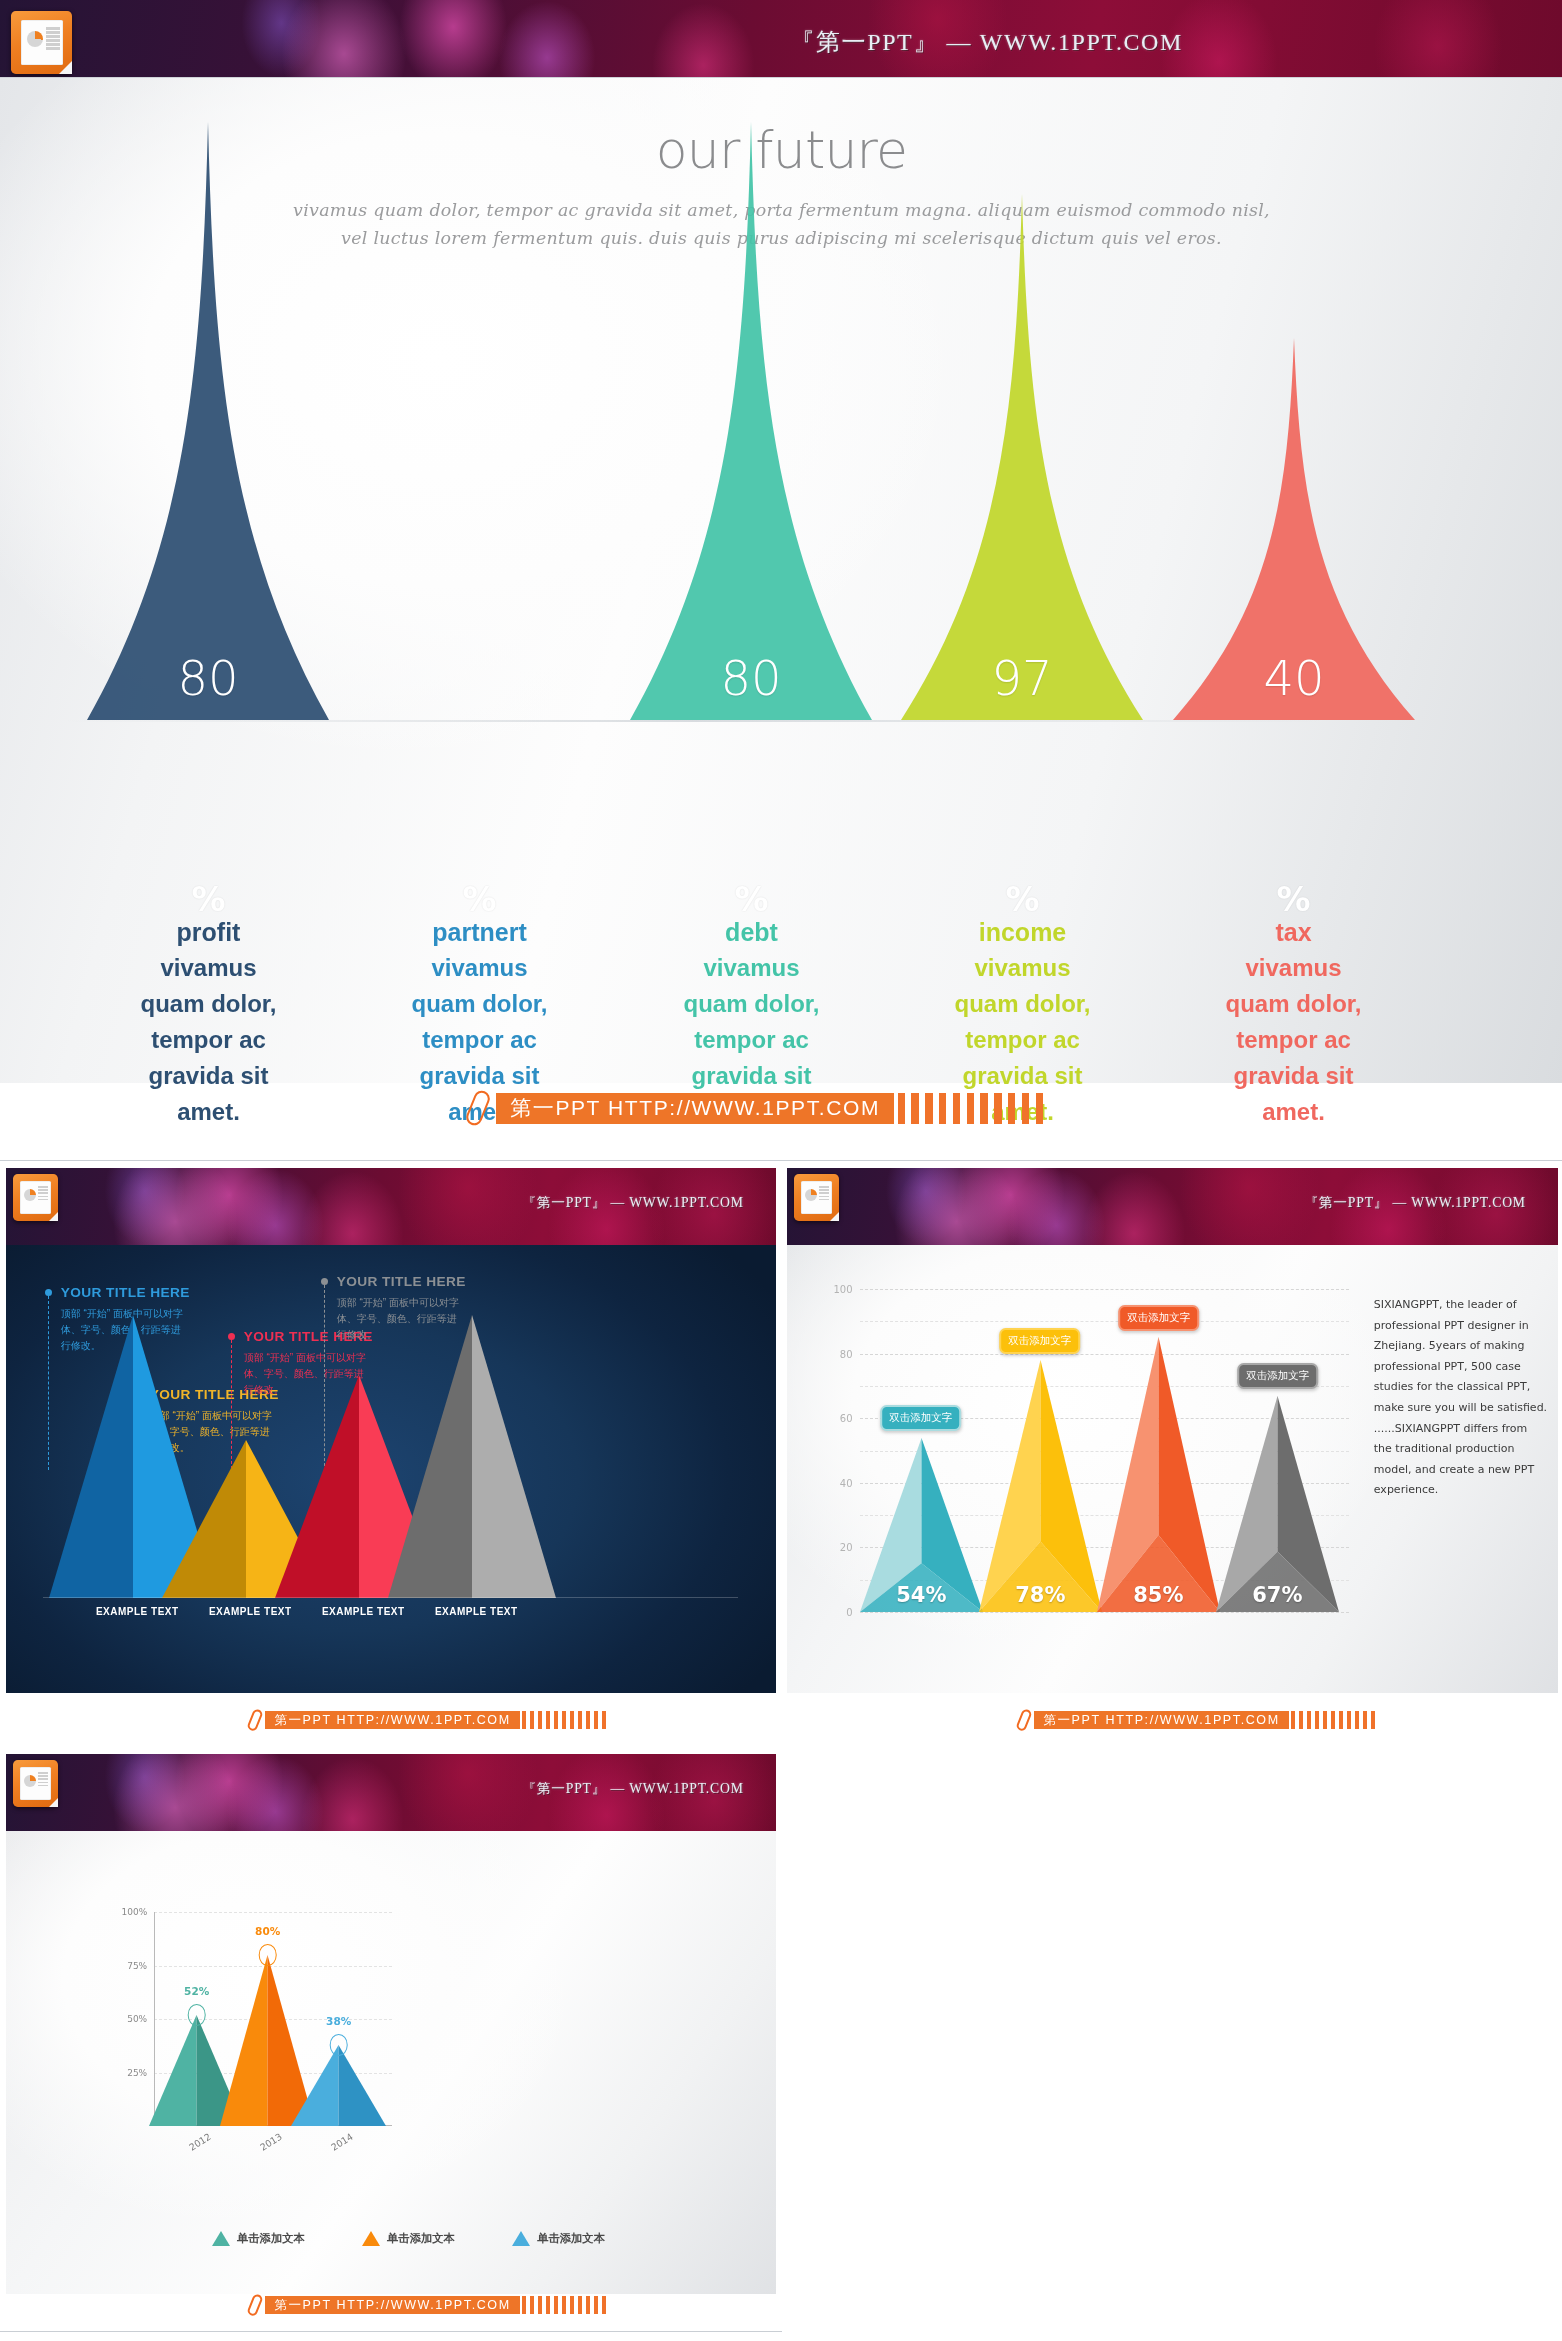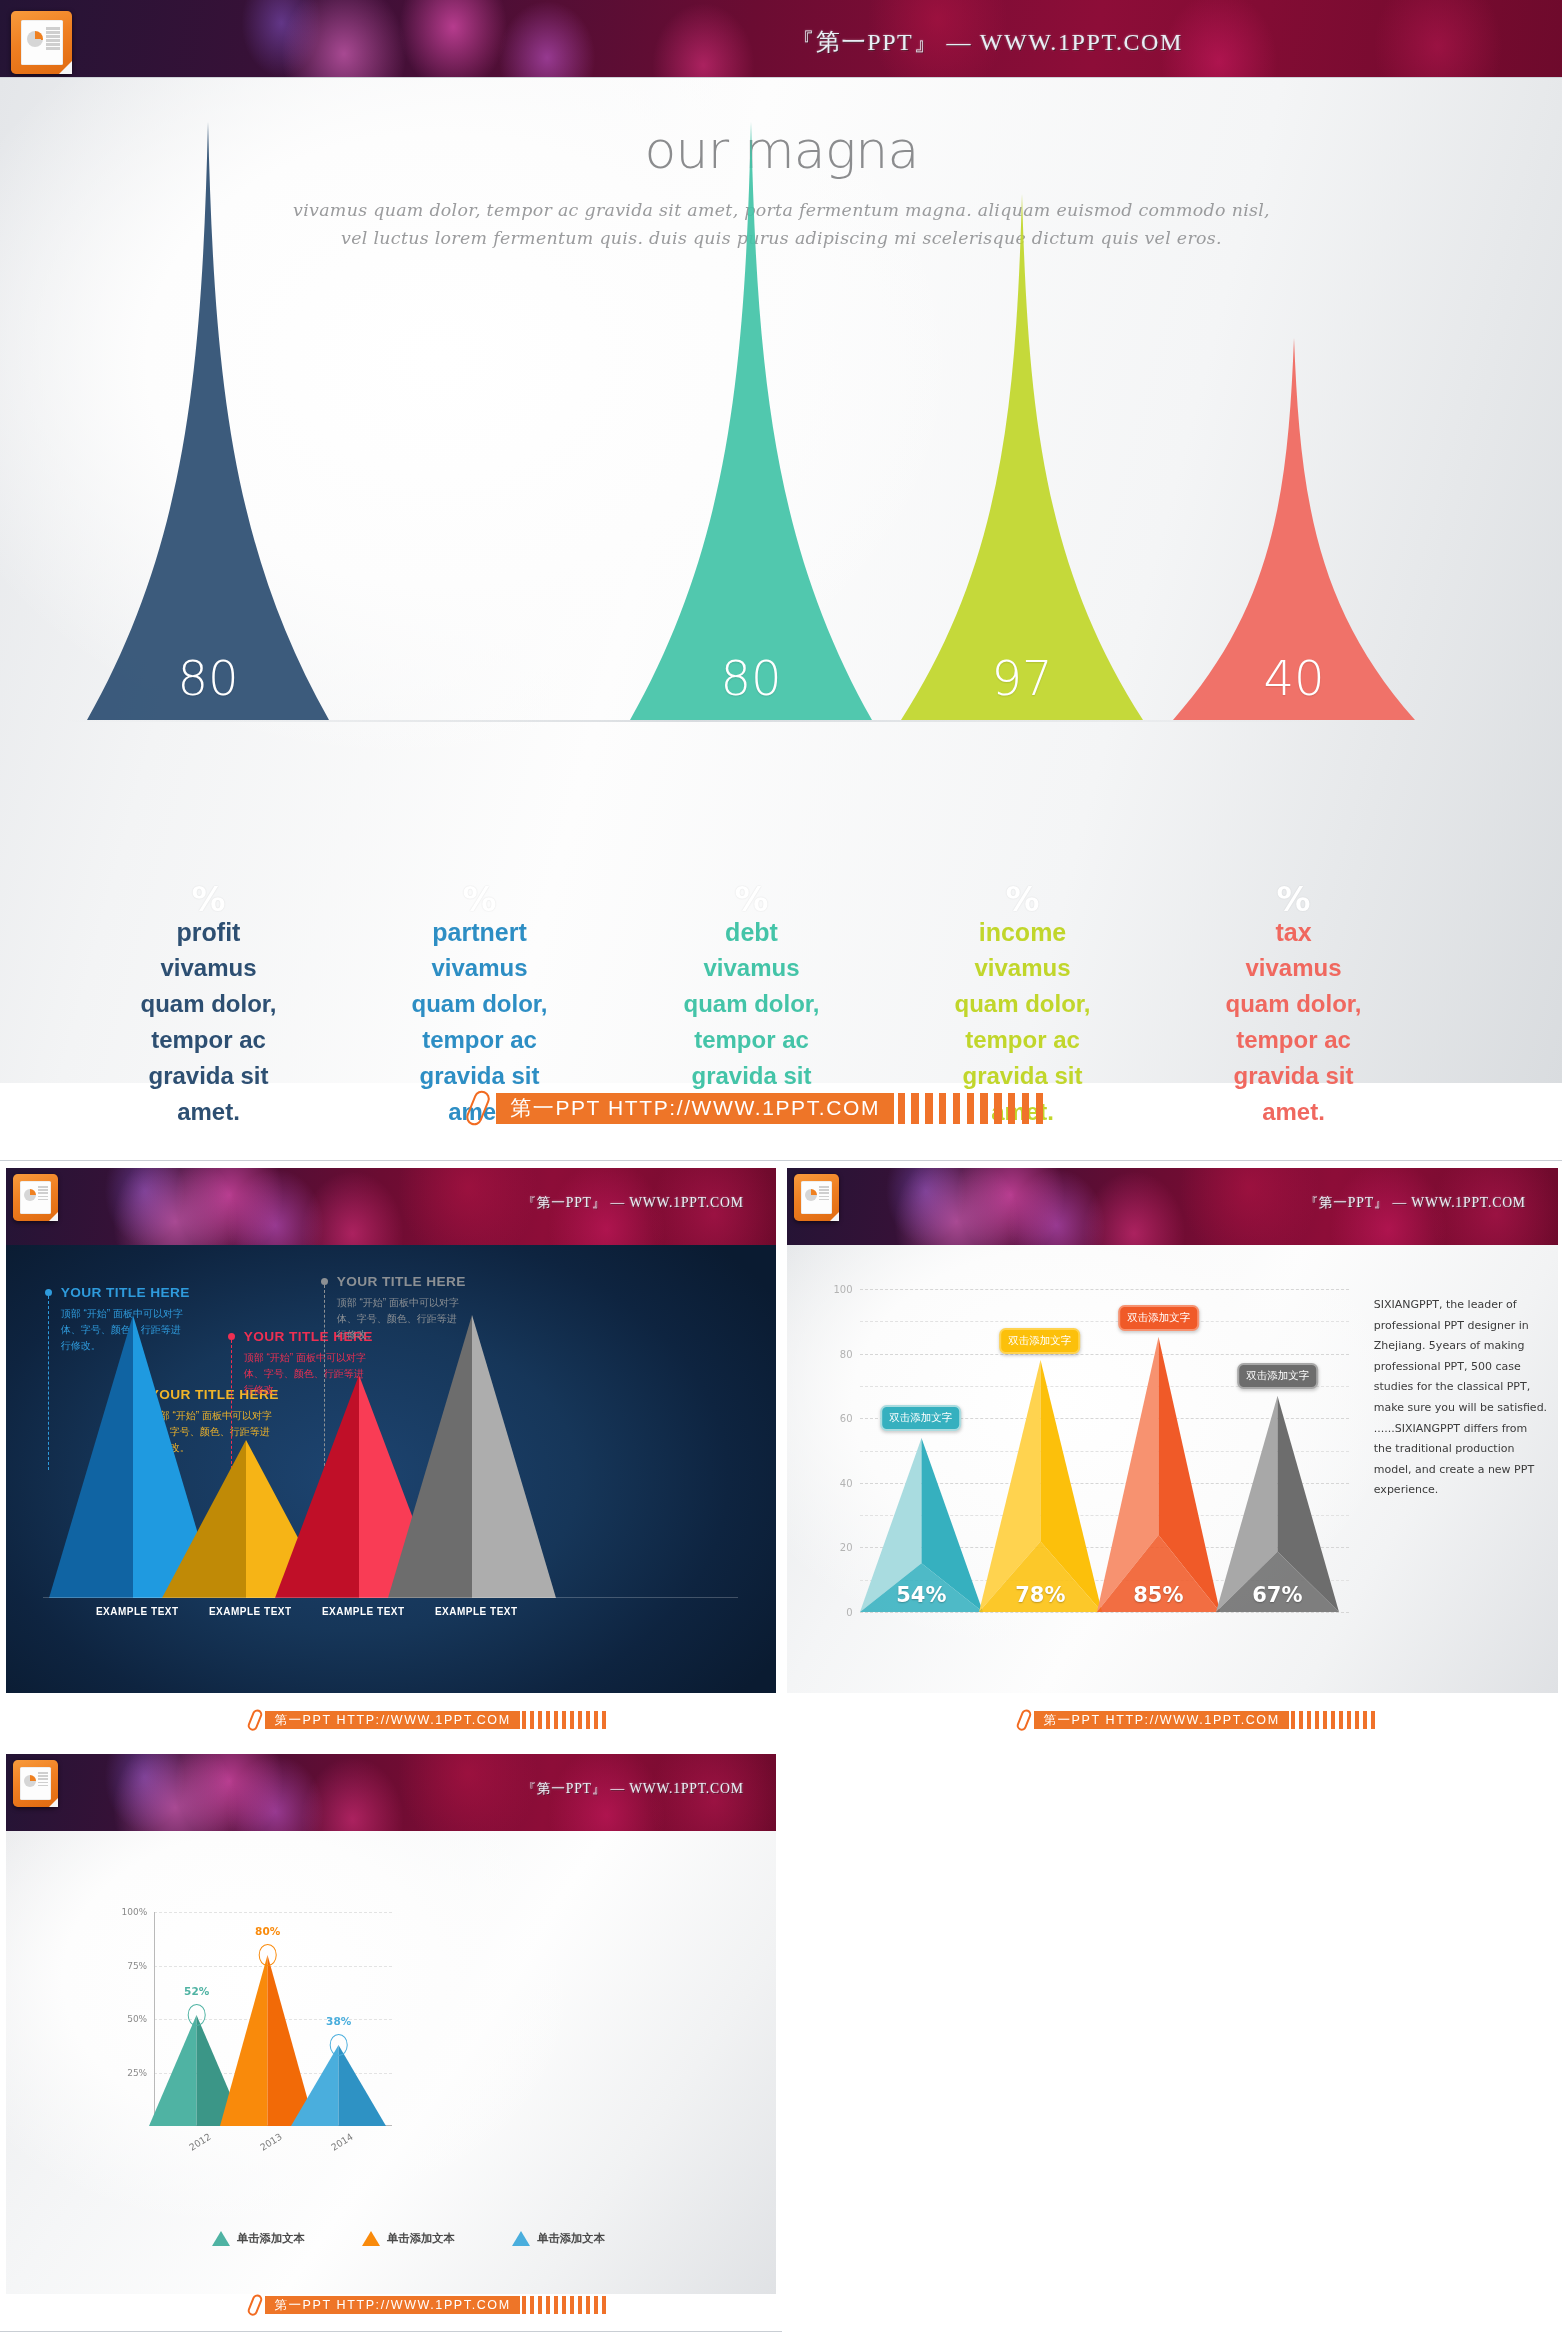--- a/index.html
+++ b/index.html
@@ -195,21 +195,21 @@
       <i style="height:2.4px;"></i>
         <i style="height:2.4px;"></i>
         <i style="height:2.4px;"></i>
     </div>
     <div class="fold" style="border-width:0 0 13px 13px;"></div>
   </div>
   <div class="brandtext" style="right:380px; top:26px; font-size:24px;">『第一PPT』 — WWW.1PPT.COM</div>
 </div>
 
 <div id="slide1">
-  <div id="s1title">our magna</div>
+  <div id="s1title">our future</div>
   <div id="s1sub">
     <div>vivamus quam dolor, tempor ac gravida sit amet, porta fermentum magna. aliquam euismod commodo nisl,</div>
     <div>vel luctus lorem fermentum quis. duis quis purus adipiscing mi scelerisque dictum quis vel eros.</div>
   </div>
 
   <div class="spire-wrap" id="s1spires">
       <div class="spire" style="left: -18px; width: 242px; height: 598px;">
         <svg width="242" height="598" viewBox="0 0 100 100" preserveAspectRatio="none">
           <path d="M50,0 C52.5,40 58,70 100,100 L0,100 C42,70 47.5,40 50,0 Z" fill="#2d4f72" fill-opacity="0.93"></path>
         </svg>

